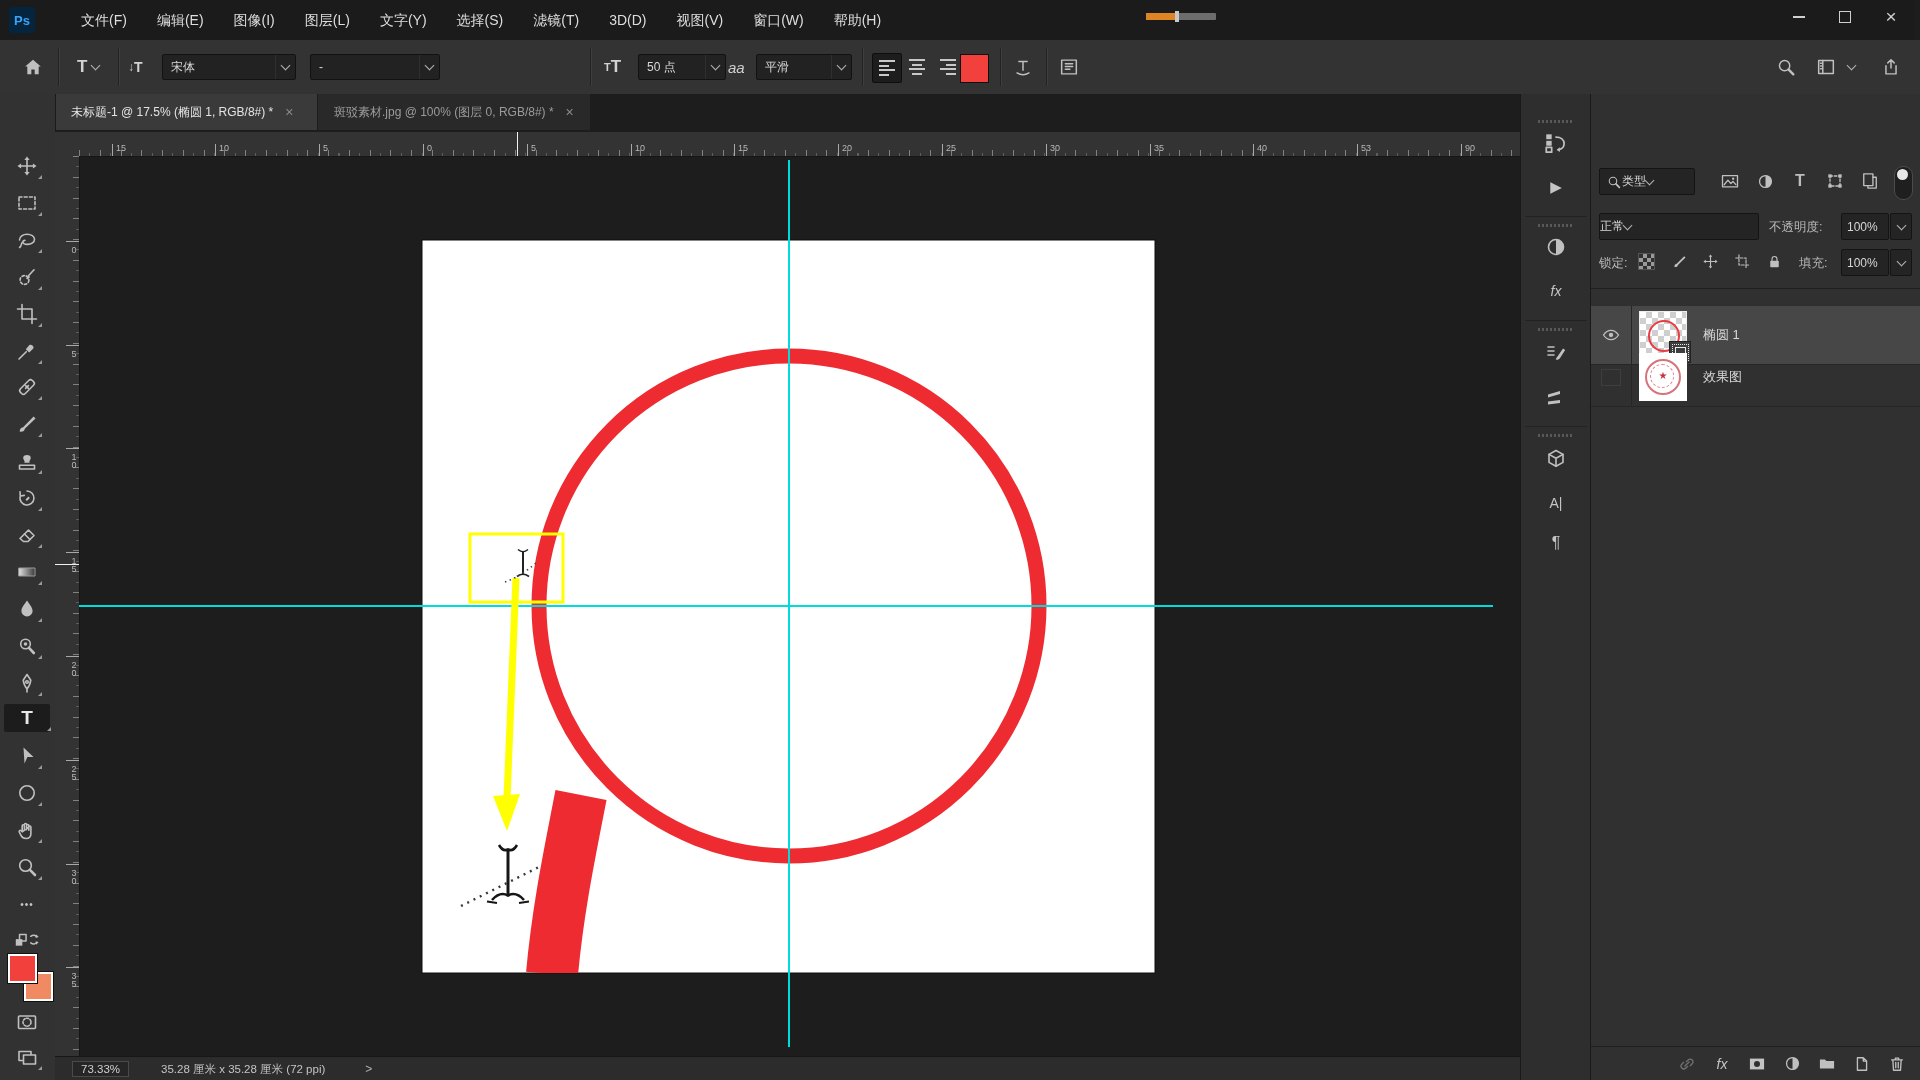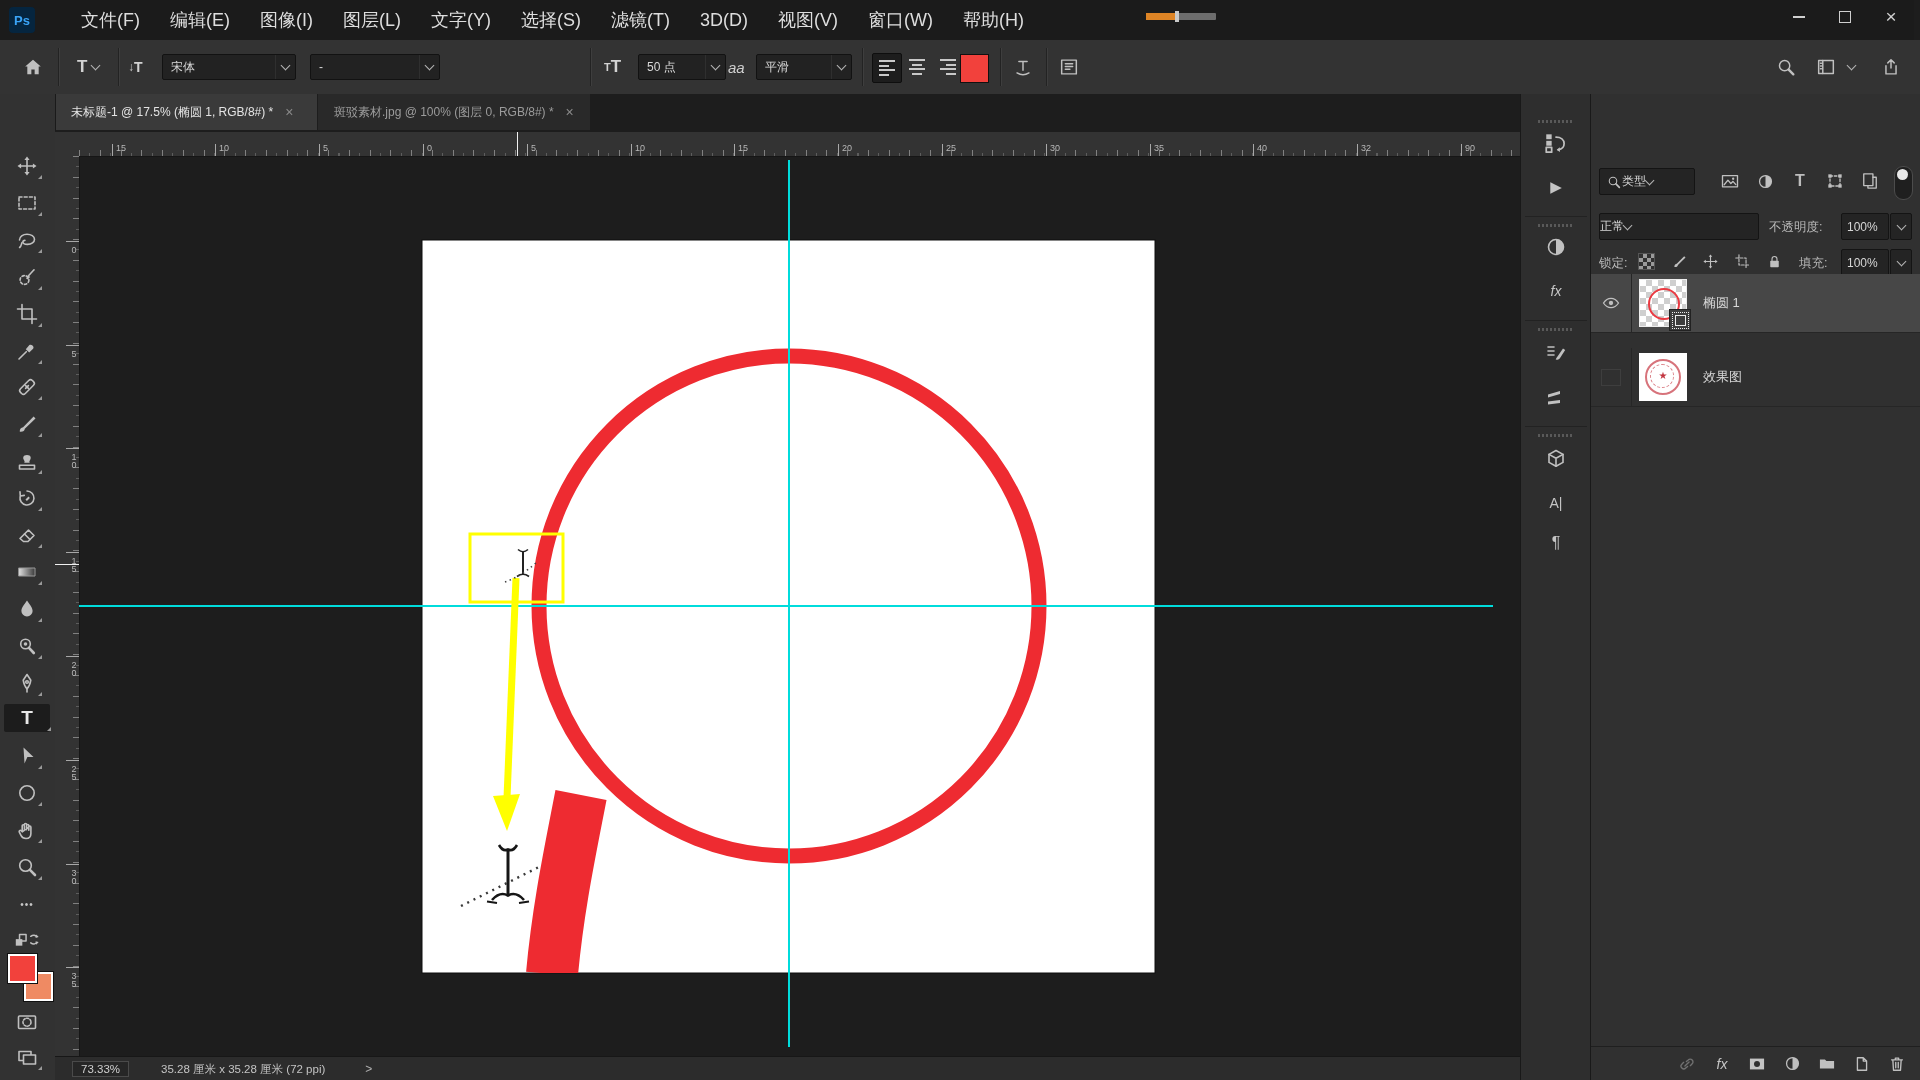--- a/index.html
+++ b/index.html
@@ -3,21 +3,21 @@
 <meta charset="utf-8">
 <style>
   html,body{margin:0;padding:0;background:#1d1d1d;width:1920px;height:1080px;overflow:hidden;
     font-family:"Liberation Sans","DejaVu Sans",sans-serif;color:#d6d6d6;-webkit-font-smoothing:antialiased}
   .abs{position:absolute}
   
   #titlebar{position:absolute;left:0;top:0;width:1914px;height:40px;background:#1b1b1b}
   #psbadge{position:absolute;left:9px;top:7px;width:26px;height:26px;border-radius:4px;background:#05253f;
     color:#3aa4f7;font-weight:bold;font-size:13px;display:flex;align-items:center;justify-content:center}
   #menus{position:absolute;left:66px;top:0;height:40px;display:flex;align-items:center}
-  .menu{padding:0 15px;font-size:18px;color:#dedede;height:40px;line-height:40px}
+  .menu{padding:0 15px;font-size:14px;color:#dedede;height:40px;line-height:40px}
   #progresswidget{position:absolute;left:1146px;top:13px;width:70px;height:7px;background:#6d6d6d;border-radius:1px}
   #progresswidget .fill{height:100%;background:#dd8425;width:30px}
   #progresswidget .knob{position:absolute;left:29px;top:-2px;width:4px;height:11px;background:#c9c9c9}
   #winbtns{position:absolute;right:0;top:0;display:flex}
   .winbtn{width:46px;height:34px;display:flex;align-items:center;justify-content:center;color:#cfcfcf}
   .minbar{width:12px;height:2px;background:#cfcfcf}
   .restoreic{width:10px;height:10px;border:1.5px solid #cfcfcf;position:relative;background:#1b1b1b}
   .restoreic:before{content:'';position:absolute;left:2px;top:-5px;width:10px;height:10px;border:1.5px solid #cfcfcf;z-index:-1}
   
   #optionsbar{position:absolute;left:0;top:40px;width:1920px;height:54px;background:#333;border-bottom:1px solid #161616}
@@ -433,21 +433,21 @@
       <span class="rlabel rl-h" style="left: 240px;">5</span>
       <span class="rlabel rl-h" style="left: 344px;">0</span>
       <span class="rlabel rl-h" style="left: 448px;">5</span>
       <span class="rlabel rl-h" style="left: 552px;">10</span>
       <span class="rlabel rl-h" style="left: 655px;">15</span>
       <span class="rlabel rl-h" style="left: 759px;">20</span>
       <span class="rlabel rl-h" style="left: 863px;">25</span>
       <span class="rlabel rl-h" style="left: 967px;">30</span>
       <span class="rlabel rl-h" style="left: 1071px;">35</span>
       <span class="rlabel rl-h" style="left: 1174px;">40</span>
-      <span class="rlabel rl-h" style="left: 1278px;">32</span>
+      <span class="rlabel rl-h" style="left: 1278px;">53</span>
       <span class="rlabel rl-h" style="left: 1382px;">90</span>
     </div>
   <div id="vruler">
     <div class="rmark-v" style="top:408px"></div>
   <span class="rlabel rl-v" style="top: 85px;">0</span>
       <span class="rlabel rl-v" style="top: 189px;">5</span>
       <span class="rlabel rl-v" style="top: 292px;">10</span>
       <span class="rlabel rl-v" style="top: 396px;">15</span>
       <span class="rlabel rl-v" style="top: 500px;">20</span>
       <span class="rlabel rl-v" style="top: 604px;">25</span>
@@ -640,21 +640,21 @@
   <span class="prow-label abs" style="left:208px;top:161px">填充:</span>
   <div class="pfield" style="left:250px;top:155px;width:48px">
     <span class="txt" style="padding:0 5px">100%</span>
   </div>
   <div class="pfield" style="left:299px;top:155px;width:22px;justify-content:center">
       <span class="chev"></span>
     </div>
 
   <div class="abs" style="left:0;top:194px;width:330px;height:1px;background:#1f1f1f"></div>
 
-  <div class="lrow sel" style="top:180px">
+  <div class="lrow sel" style="top:212px">
     <div class="eyecell">
       <svg class="ic" width="20" height="20" viewBox="0 0 24 24">
           <path d="M3 12c2.5-3.8 5.8-5.6 9-5.6s6.5 1.8 9 5.6c-2.5 3.8-5.8 5.6-9 5.6S5.5 15.8 3 12z"></path>
           <circle class="f" cx="12" cy="12" r="2.6"></circle>
         </svg>
     </div>
     <div class="thumb cb" style="border:1px solid #eee">
       <div class="ringthumb"></div>
       <div class="maskbadge">
           <i></i>

